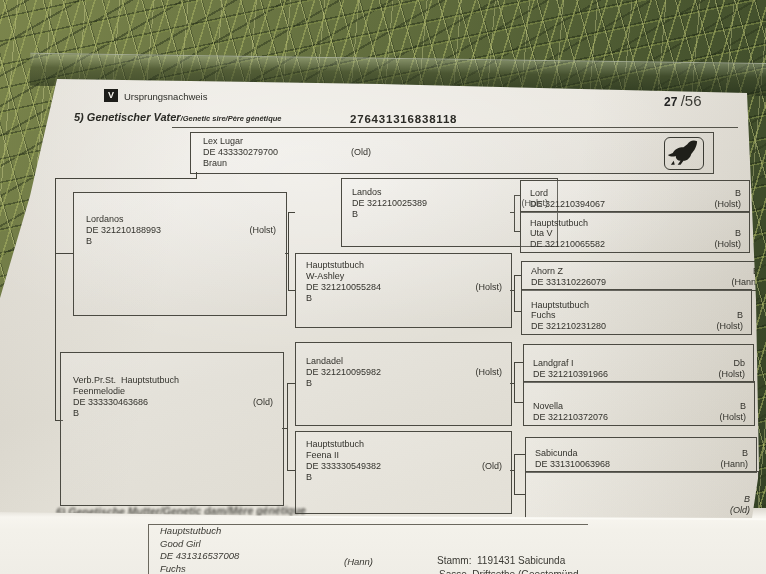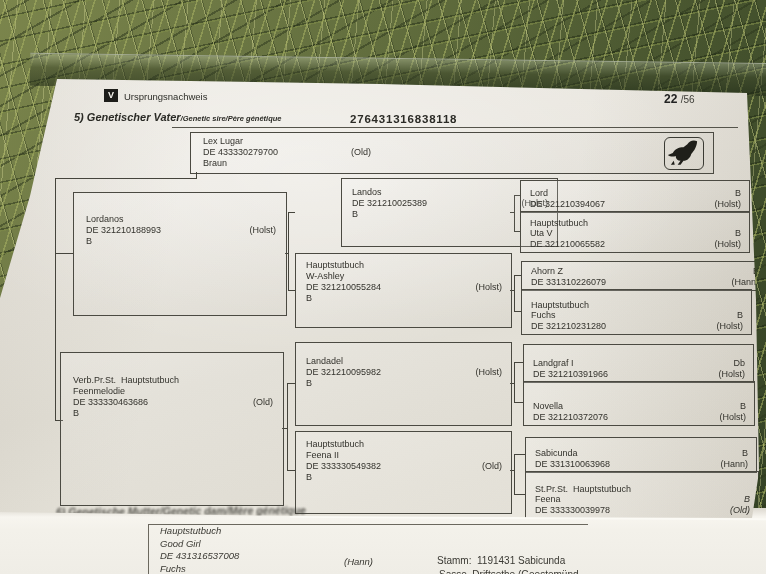--- a/index.html
+++ b/index.html
@@ -35,21 +35,21 @@
     background:linear-gradient(to bottom,#dcd8cf 0,#f7f5ef 9px,#f3f1ea 22px,#efede6 100%);
     color:#3a3933;}
   .page-bottom .edge{position:absolute;left:290px;top:9px;width:476px;height:2px;
     background:#fbfaf5;transform:rotate(0.3deg);}
   
   .vbadge{position:absolute;left:104px;top:89px;width:14px;height:13px;background:#1d1d1a;
     color:#f4f2ec;font-size:9px;font-weight:bold;text-align:center;line-height:13px;}
   .doctype{position:absolute;left:124px;top:91px;font-size:9.5px;color:#2e2e29;}
   .docnum{position:absolute;left:350px;top:88px;font-size:11.5px;font-weight:bold;letter-spacing:.8px;color:#2b2b26;margin-top:25px;}
   .pageno{position:absolute;left:664px;top:92px;font-size:12px;font-weight:bold;color:#222;}
-  .pageno .tot{font-size:10px;font-weight:normal;color:#3c3c36;}
+  .pageno .tot{font-size:15px;font-weight:normal;color:#3c3c36;}
   .sectitle{position:absolute;left:74px;top:111px;font-size:11px;font-weight:bold;font-style:italic;color:#2a2a25;}
   .sectitle .sub{font-size:7.5px;font-weight:bold;}
   .toprule{position:absolute;left:172px;top:127px;width:566px;height:1px;background:#55544b;}
   .box{position:absolute;border:1px solid #4b4a42;
     background:linear-gradient(160deg, rgba(255,255,255,.20), rgba(70,60,40,.04));}
   .t{font-size:9px;line-height:11px;white-space:nowrap;}
   .stud{position:absolute;font-size:9px;}
   .cn{position:absolute;background:#45443c;}
   .logo{position:absolute;left:473px;top:4px;width:38px;height:31px;border:1.5px solid #3a3a33;border-radius:6px;}
   .lblock{position:absolute;left:9px;bottom:3px;font-size:9px;line-height:10.5px;text-align:left;white-space:nowrap;}
@@ -82,21 +82,21 @@
     <div class="pb-t" style="left:437px;top:47px;font-style:normal;font-size:10px;text-align:center;">Stamm:&nbsp; 1191431 Sabicunda</div>
     <div class="pb-t" style="left:439px;top:61px;font-style:normal;font-size:10px;">Sasse, Driftsethe (Geestemünd</div>
   </div>
 
   <div class="page-top">
     <div class="shade"></div>
 
     <div class="vbadge">V</div>
     <div class="doctype">Ursprungsnachweis</div>
     <div class="docnum">276431316838118</div>
-    <div class="pageno"><span>22</span> <span class="tot">/56</span></div>
+    <div class="pageno"><span>27</span> <span class="tot">/56</span></div>
     <div class="sectitle"><span>5) Genetischer Vater</span><span class="sub">/Genetic sire/Père génétique</span></div>
     <div class="toprule"></div>
 
     <div class="box" style="left:190px;top:132px;width:522px;height:40px;">
       <div class="t" style="position:absolute;left:12px;top:3px;">
         <div>Lex Lugar</div>
         <div>DE 433330279700</div>
         <div>Braun</div>
       </div>
       <div class="stud" style="left:160px;top:14px;">(Old)</div>
@@ -256,25 +256,20 @@
       <div class="lblock">
         <div>Sabicunda</div>
         <div>DE 331310063968</div>
       </div>
       <div class="rblock">
         <div>B</div>
         <div>(Hann)</div>
       </div>
     </div>
     <div class="box" style="left:525px;top:471px;width:232px;height:46px;">
-      <div class="lblock">
-        <div>St.Pr.St.&nbsp; Hauptstutbuch</div>
-        <div>Feena</div>
-        <div>DE 333330039978</div>
-      </div>
       <div class="rblock" style="font-style:italic;">
         <div>B</div>
         <div>(Old)</div>
       </div>
     </div>
 
     <div class="mutter">6) Genetische Mutter/Genetic dam/Mère génétique</div>
   </div>
 
 </div>

